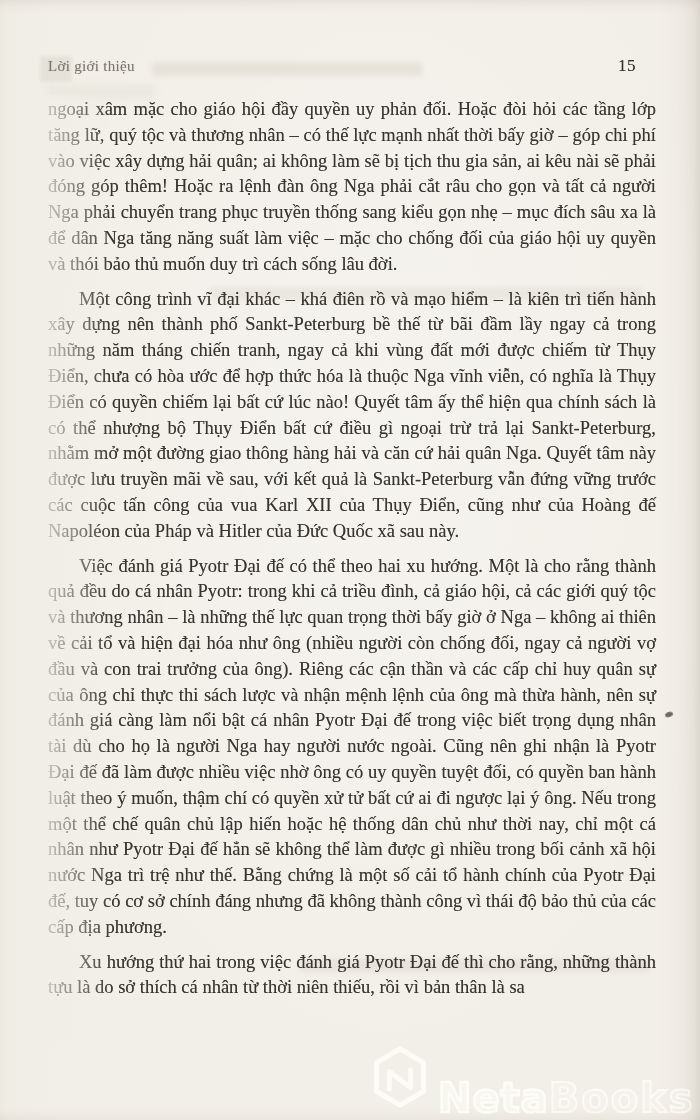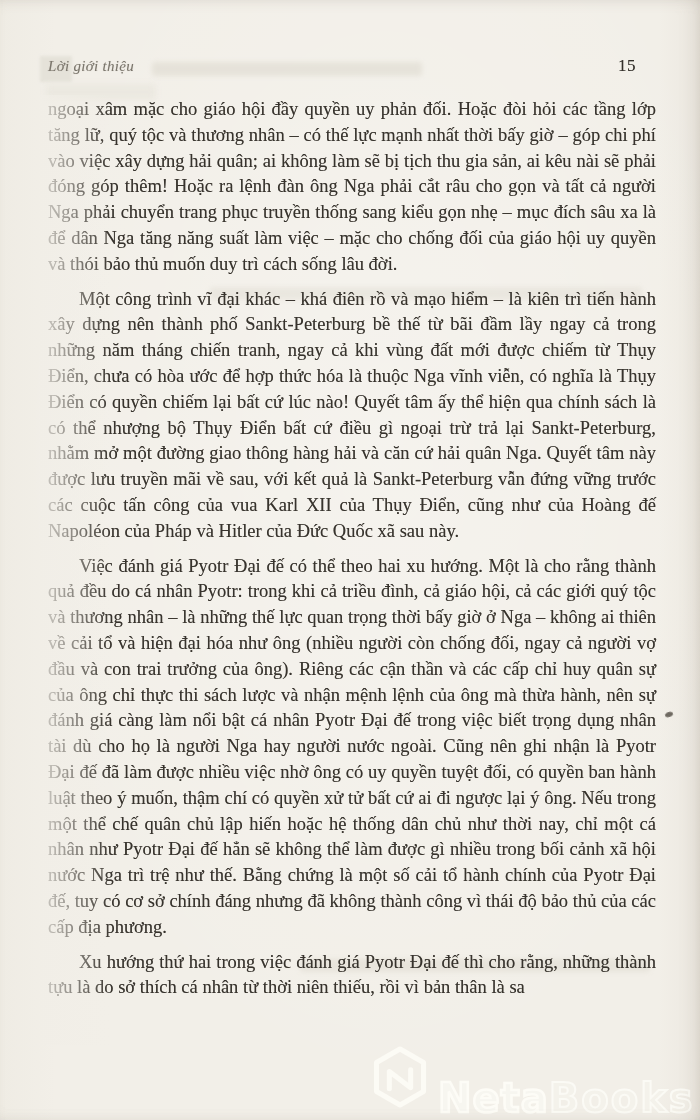--- a/index.html
+++ b/index.html
@@ -21,21 +21,21 @@
       inset 0 8px 16px -12px rgba(150,138,120,0.25),
       inset 0 -8px 16px -12px rgba(150,138,120,0.15);
   }
 
   
   .running-header{
     position:absolute;left:48px;top:56px;width:588px;
     display:flex;justify-content:space-between;align-items:baseline;
   }
   .section-title{
-    font-style:italic;font-size:15px;color:#7b766c;
+    font-size:15px;color:#7b766c;
     letter-spacing:0.3px;position:relative;z-index:2;
     text-shadow:0 0 1px rgba(123,118,108,0.35);
   }
   .page-number{
     font-size:17px;color:#332f2a;letter-spacing:0.5px;
     text-shadow:0 0 0.5px rgba(51,47,42,0.5);
   }
 
   
   .body-text{

